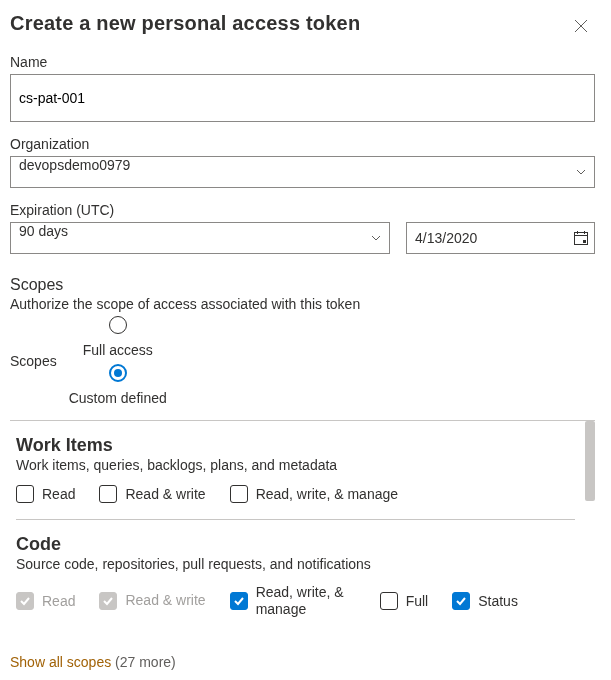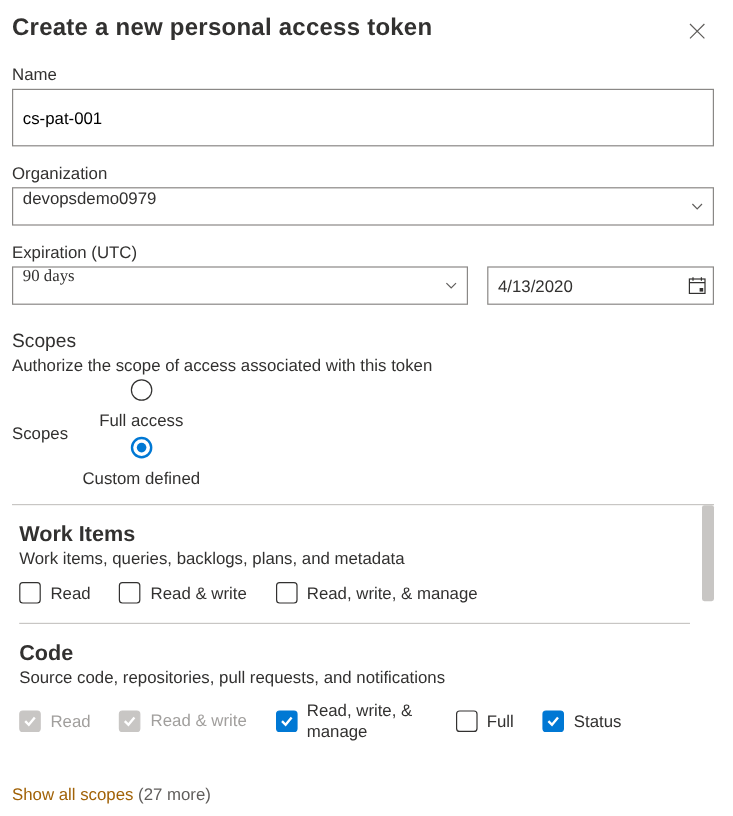--- a/index.html
+++ b/index.html
@@ -8,21 +8,21 @@
   .header-row { display: flex; justify-content: space-between; align-items: flex-start; }
   .title { font-size: 20px; font-weight: 600; letter-spacing: 0.2px; }
   .close-btn { width: 28px; height: 28px; display: flex; align-items: center; justify-content: center; cursor: pointer; color: #605e5c; font-size: 18px; }
   .field { margin-top: 14px; }
   .field-label { font-size: 14px; color: #323130; margin-bottom: 4px; display: block; }
   .text-input { width: 100%; height: 48px; border: 1px solid #8a8886; padding: 0 8px; font-size: 14px; font-family: inherit; }
   .select-wrap { position: relative; }
   .select-input { width: 100%; height: 32px; border: 1px solid #8a8886; padding: 0 28px 0 8px; font-size: 14px; font-family: inherit; background: #fff; display: flex; align-items: flex-start; cursor: pointer; }
   .chevron { position: absolute; right: 8px; top: 50%; transform: translateY(-50%); color: #605e5c; }
   .exp-row { display: flex; gap: 16px; }
-  .exp-row .select-wrap { flex: 0 0 380px; font-family: Liberation Serif, serif; }
+  .exp-row .select-wrap { flex: 0 0 380px; }
   .date-wrap { flex: 1; position: relative; }
   .date-input { width: 100%; height: 32px; border: 1px solid #8a8886; padding: 0 28px 0 8px; font-size: 14px; font-family: inherit; display: flex; align-items: center; cursor: pointer; }
   .cal-icon { position: absolute; right: 6px; top: 50%; transform: translateY(-50%); color: #323130; }
   .scopes-hdr { margin-top: 22px; font-size: 16px; }
   .scopes-desc { font-size: 14px; color: #323130; margin-top: 2px; }
   .radio-row { display: flex; align-items: center; gap: 8px; margin-top: 4px; }
   .radio-label { font-size: 14px; margin-right: 4px; }
   .radio-group { display: flex; flex-direction: column; gap: 6px; }
   .radio-item { display: flex; align-items: center; gap: 8px; cursor: pointer; flex-direction: column; }
   .radio-visual { width: 18px; height: 18px; border-radius: 50%; border: 1px solid #323130; display: flex; align-items: center; justify-content: center; }

